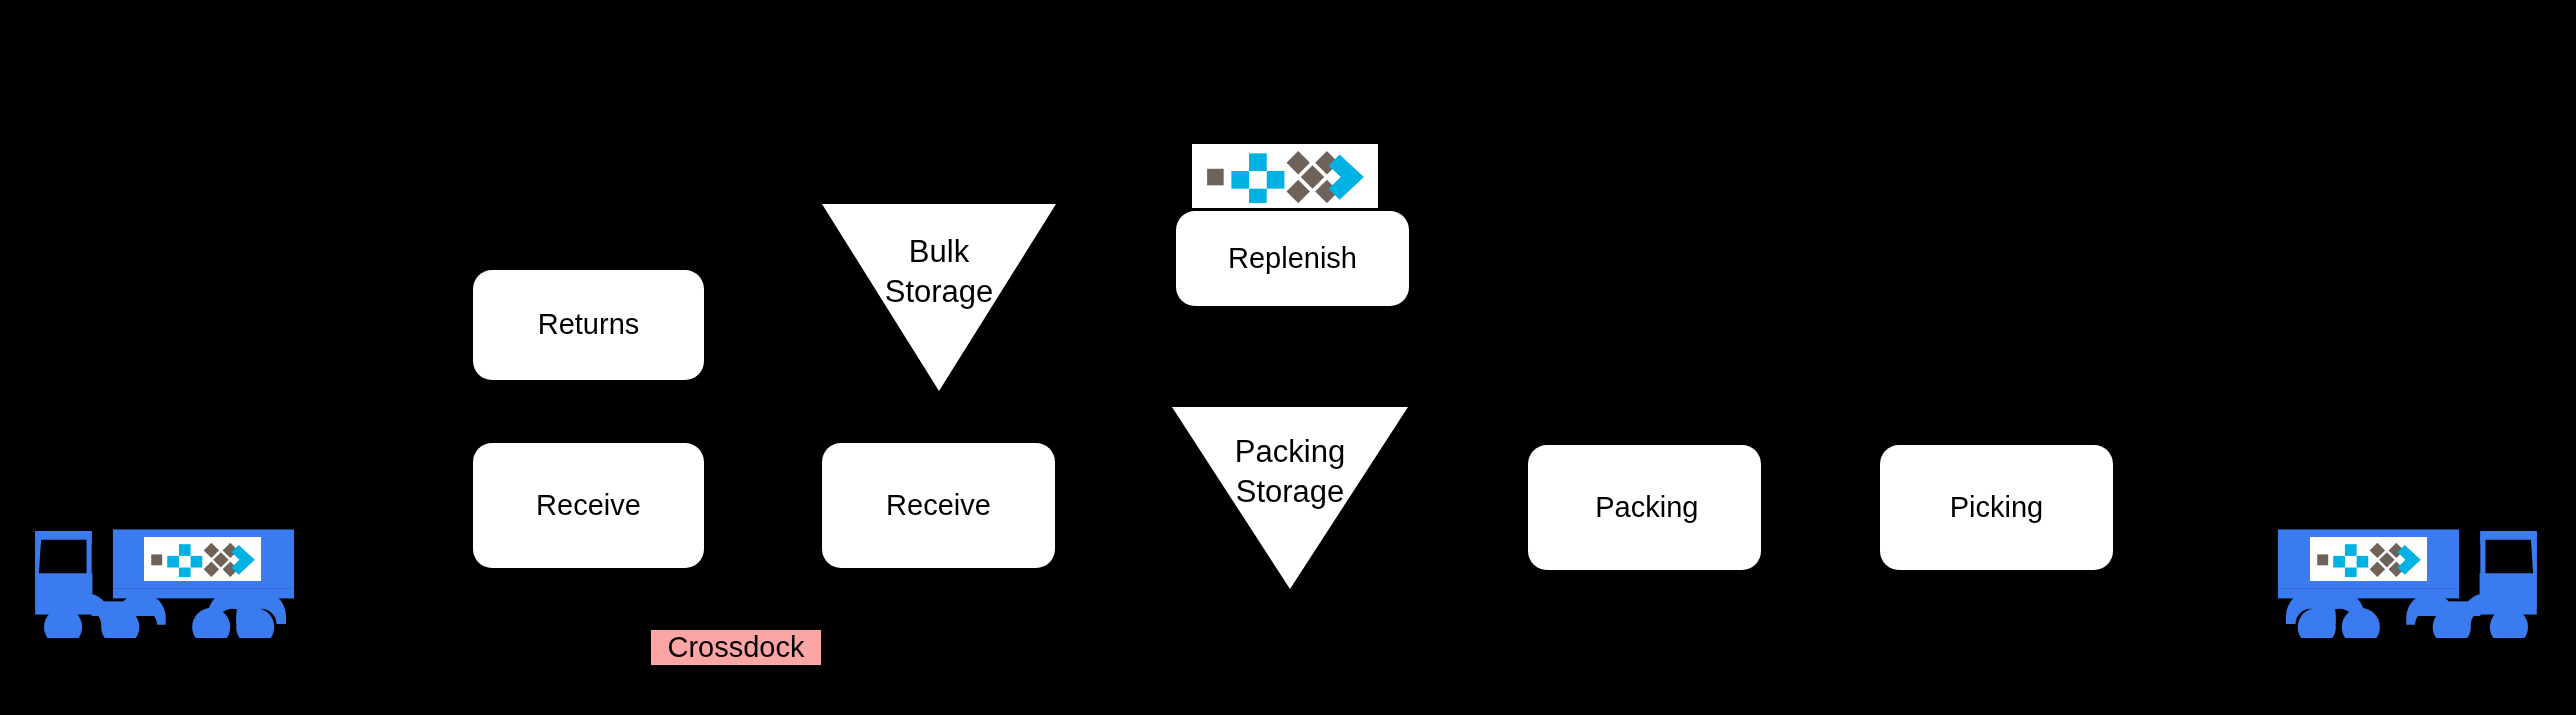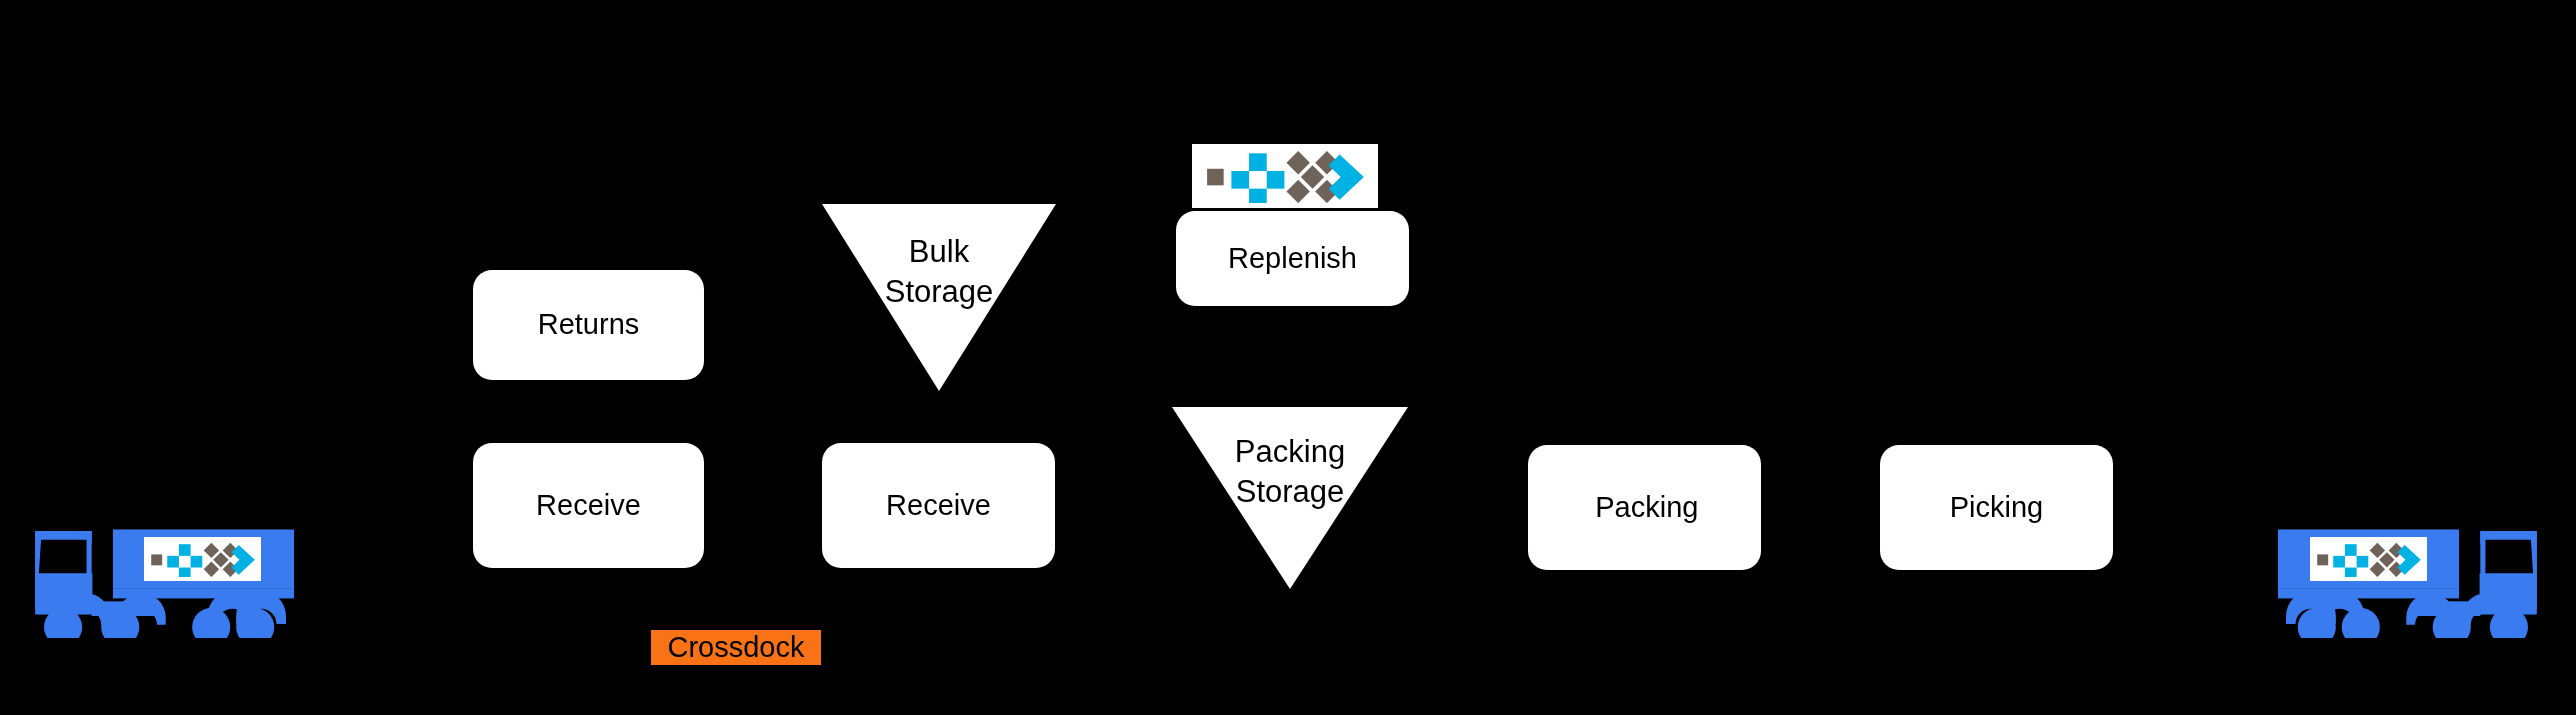--- a/index.html
+++ b/index.html
@@ -60,21 +60,21 @@
     color: #000000;
     font-size: 31px;
     line-height: 1.30;
     white-space: pre-line;
     font-family: "Liberation Sans", sans-serif;
   }
 
   
   .flat-label {
     position: absolute;
-    background: #f97316;
+    background: #fca5a5;
     color: #000000;
     font-size: 29px;
     line-height: 1.0;
     font-family: "Liberation Sans", sans-serif;
     padding: 4.4px 7.3px;
     white-space: nowrap;
     box-sizing: border-box;
   }
 
   

